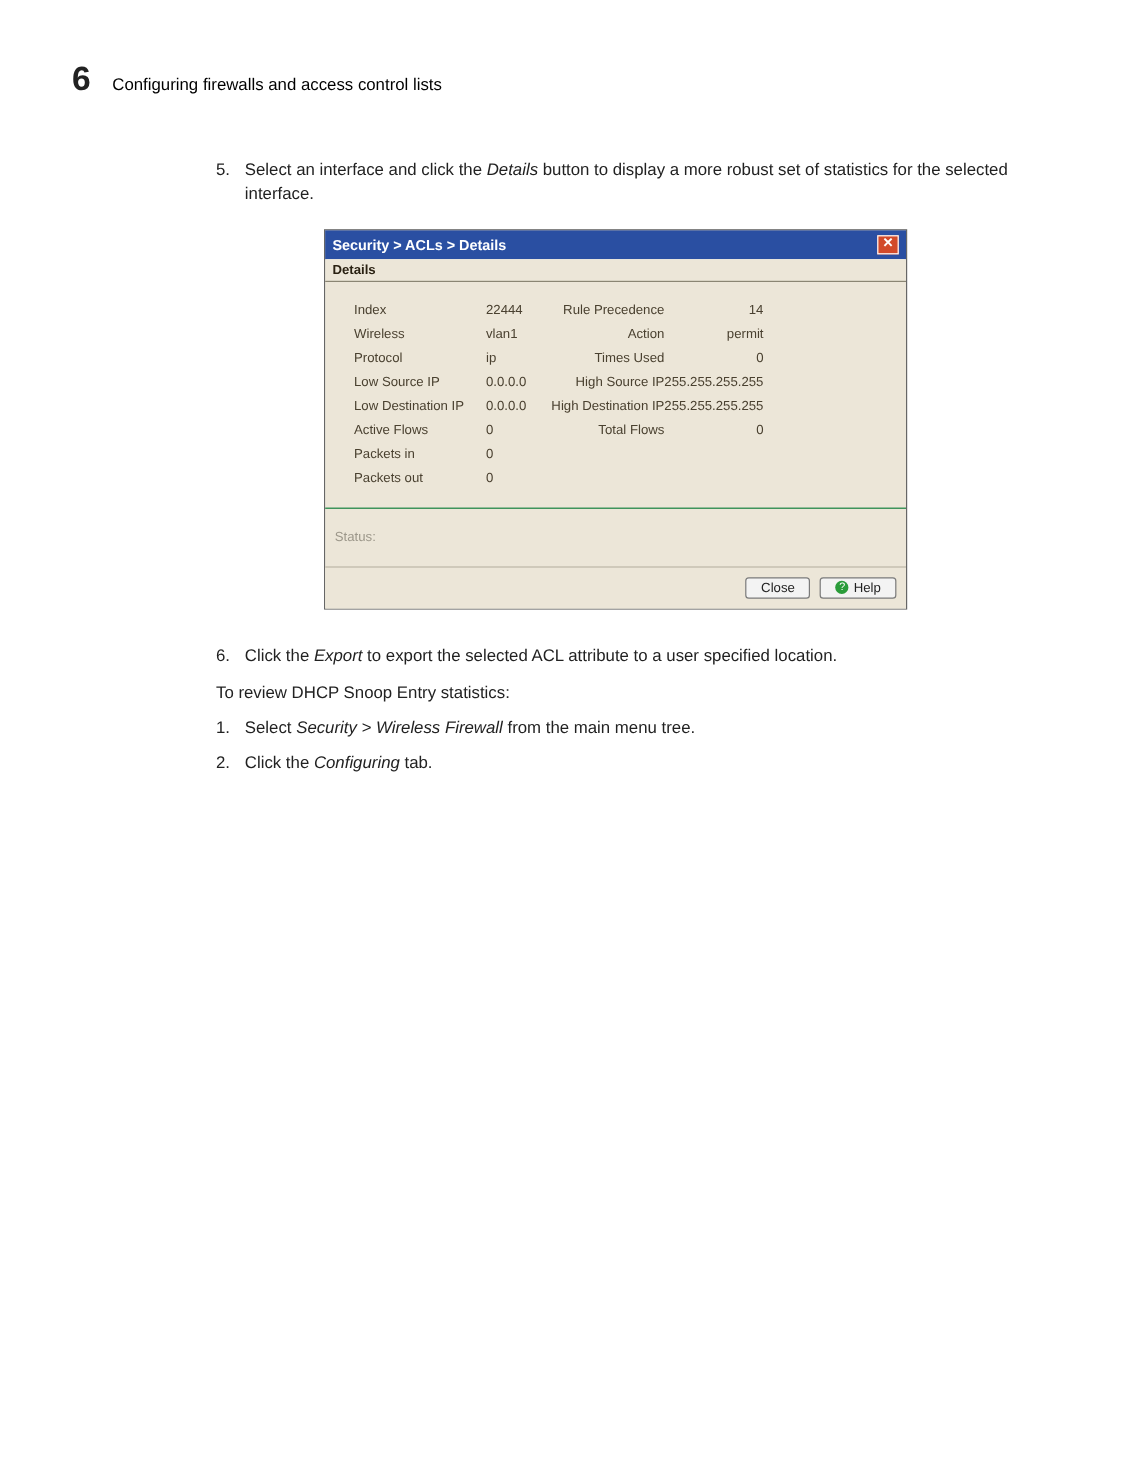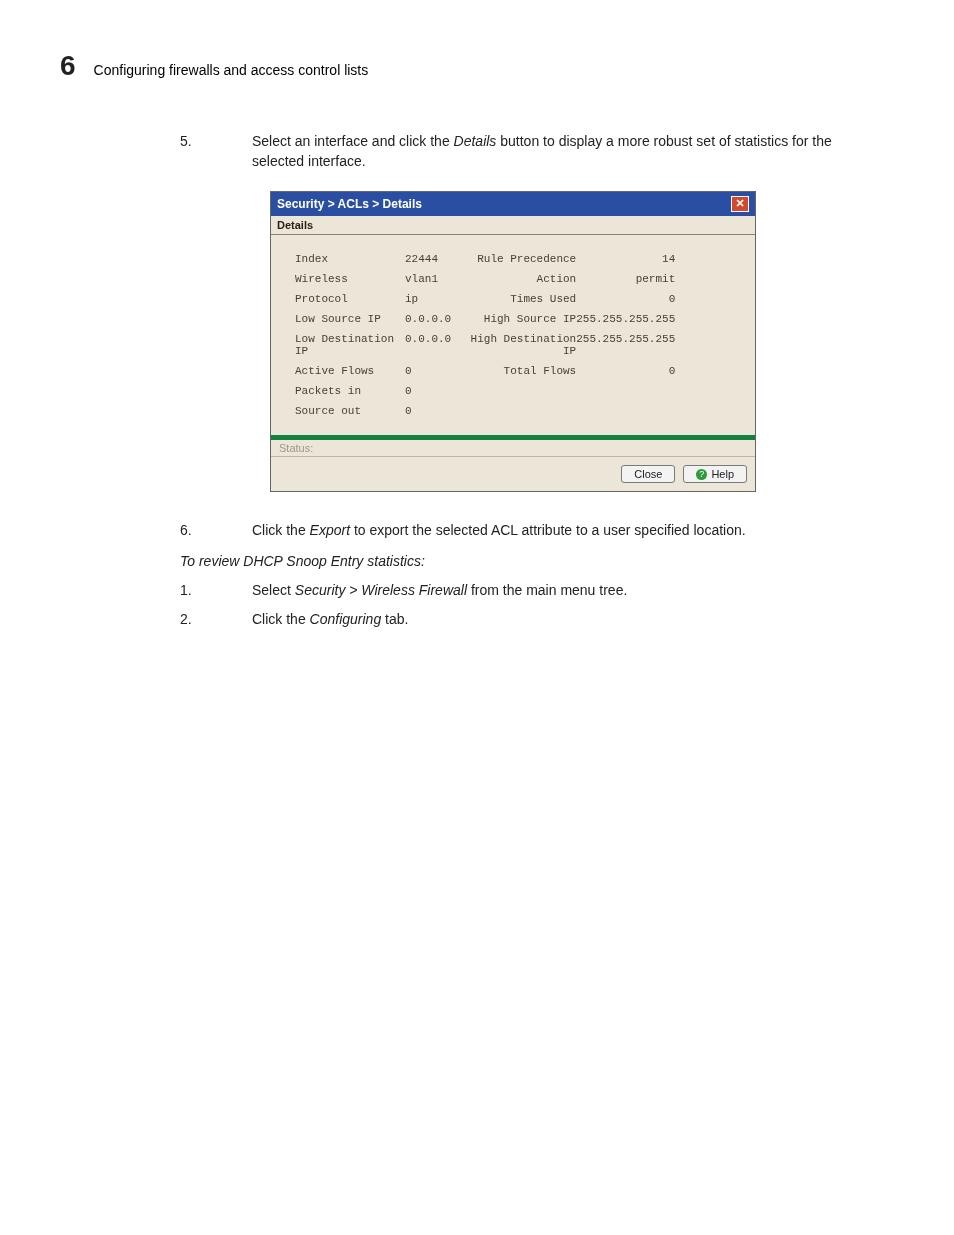--- a/index.html
+++ b/index.html
@@ -34,21 +34,21 @@
   .step {
     display: flex;
     font-size: 14px;
     line-height: 1.4;
     margin: 10px 0;
   }
   .step-num {
     width: 24px;
     flex: 0 0 24px;
   }
-  .step-text { flex: 1; margin-left: 48px; }
+  .step-text { flex: 1; }
   .step-text em { font-style: italic; }
 
   
   .dlg-wrap {
     margin: 20px 0 29px 90px;
     width: 484px;
     border: 1px solid #666;
     box-shadow: 0 0 0 1px #bbb inset;
   }
   .dlg-title {
@@ -77,62 +77,60 @@
   }
   .tab-label {
     font-weight: bold;
     padding: 3px 6px 3px 6px;
     border-bottom: 1px solid #8a8573;
     color: #2a2112;
   }
   .details-area {
     padding: 18px 16px 18px 24px;
     display: flex;
-    gap: 10px;
     color: #4a4130;
-    font-family: Liberation Mono, monospace;
   }
   .col {
     display: grid;
     grid-template-columns: 110px 1fr;
     row-gap: 8px;
     align-content: start;
   }
   .col2 {
     display: grid;
     grid-template-columns: 115px 1fr;
     row-gap: 8px;
     align-content: start;
     text-align: right;
   }
   .lbl { color: #4a4130; }
   .val { color: #4a4130; }
 
   .status-row {
-    border-top: 5px solid #15803d;
-    padding: 2px 8px;
+    border-top: 1px solid #15803d;
+    padding: 18px 8px;
     color: #9c978a;
     font-size: 11px;
   }
   .btn-row {
     background: #ece6d8;
     padding: 8px;
     display: flex;
     justify-content: flex-end;
     gap: 8px;
     border-top: 1px solid #bcb7a6;
   }
   .btn {
     background: #f3f3f3;
     border: 1px solid #7a7a7a;
     border-radius: 3px;
     font-size: 11px;
     padding: 2px 12px;
     display: inline-flex;
-    align-items: flex-end;
+    align-items: flex-start;
     gap: 4px;
     color: #222;
   }
   .help-ico {
     width: 11px; height: 11px; border-radius: 50%;
     background: #2a9c3a; color: #fff;
     font-size: 9px; line-height: 11px; text-align: center;
     display: inline-block;
   }
 
@@ -140,21 +138,20 @@
     font-style: italic;
     font-weight: bold;
     font-size: 21px;
     margin: 28px 0 14px 0;
     color: #111;
     font-family: Georgia, 'Times New Roman', serif;
   }
   .intro {
     font-size: 14px;
     margin: 12px 0;
-    font-style: italic;
   }
 </style>
 </head>
 <body>
 
 <div class="page">
 
   <div class="hd">
     <div class="chap-num">6</div>
     <div class="hd-title">Configuring firewalls and access control lists</div>
@@ -185,21 +182,21 @@
             <span class="lbl">Protocol</span>
             <span class="val">ip</span>
             <span class="lbl">Low Source IP</span>
             <span class="val">0.0.0.0</span>
             <span class="lbl">Low Destination IP</span>
             <span class="val">0.0.0.0</span>
             <span class="lbl">Active Flows</span>
             <span class="val">0</span>
             <span class="lbl">Packets in</span>
             <span class="val">0</span>
-            <span class="lbl">Source out</span>
+            <span class="lbl">Packets out</span>
             <span class="val">0</span>
           </div>
           <div class="col2">
             <span class="lbl">Rule Precedence</span>
             <span class="val">14</span>
             <span class="lbl">Action</span>
             <span class="val">permit</span>
             <span class="lbl">Times Used</span>
             <span class="val">0</span>
             <span class="lbl">High Source IP</span>

